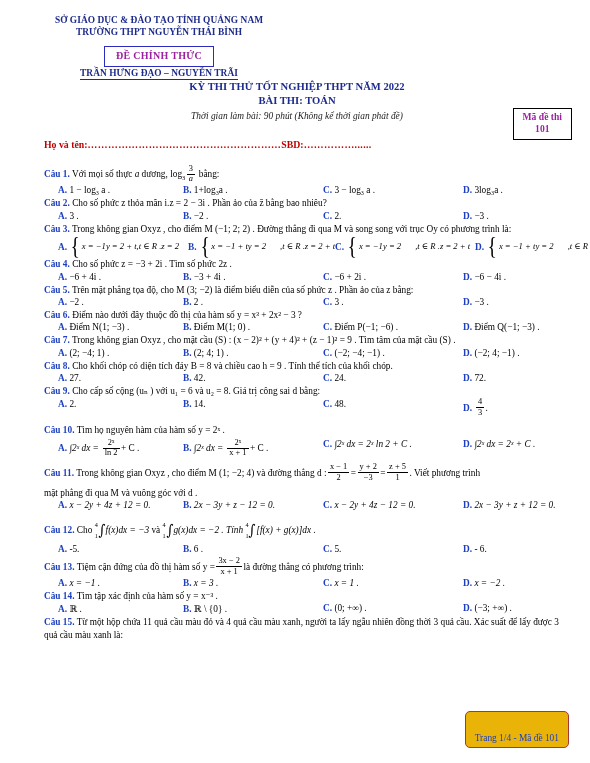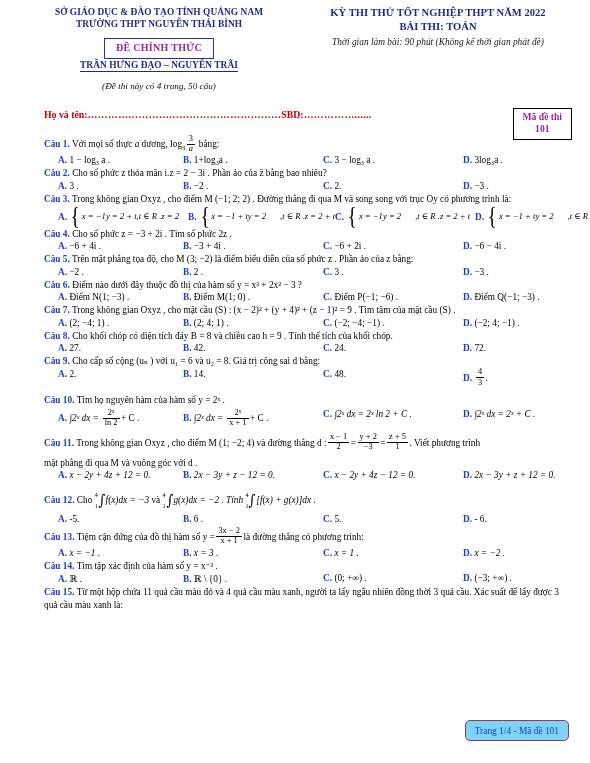--- a/index.html
+++ b/index.html
@@ -20,22 +20,22 @@
     position: relative;
     width: 590px;
     height: 763px;
     padding: 0;
     box-sizing: border-box;
   }
 
   
   .header {
     display: flex;
-    flex-direction: row;
-    padding: 6px 18px 0 18px;
+    flex-direction: column;
+    padding: 14px 18px 0 18px;
     box-sizing: border-box;
   }
   .hdr-left {
     width: 282px;
     text-align: center;
     line-height: 1.32;
   }
   .hdr-right {
     flex: 1;
     text-align: center;
@@ -219,41 +219,40 @@
     margin-right: 0px;
     position: relative;
     top: -0.5px;
   }
   .deflim .hi { margin-bottom: 5px; }
 
   
   .footer {
     position: absolute;
     right: 21px;
-    bottom: 22px;
+    bottom: 15px;
     border: 1.2px solid #a33a3a;
     border-radius: 5px;
-    padding: 5px 9px 4px 9px;
+    padding: 21px 9px 4px 9px;
     color: #1d3fbf;
     font-size: 9.4px;
-    background: #7dd3fc;
+    background: #eab308;
   }
 </style>
 </head>
 <body>
 
 <div class="page">
 
   <div class="header">
     <div class="hdr-left">
       <div class="school-line">SỞ GIÁO DỤC &amp; ĐÀO TẠO TỈNH QUẢNG NAM</div>
       <div class="school-line">TRƯỜNG THPT NGUYỄN THÁI BÌNH</div>
       <div><span class="official-box">ĐỀ CHÍNH THỨC</span></div>
       <div><span class="school-line underlined">TRẦN HƯNG ĐẠO – NGUYỄN TRÃI</span></div>
-      <div class="pages-note">(Đề thi này có 4 trang, 50 câu)</div>
     </div>
     <div class="hdr-right">
       <div class="exam-title">KỲ THI THỬ TỐT NGHIỆP THPT NĂM 2022</div>
       <div class="exam-subject">BÀI THI: TOÁN</div>
       <div class="exam-time">Thời gian làm bài: 90 phút (Không kể thời gian phát đề)</div>
     </div>
   </div>
 
   <div class="code-box">
     <div>Mã đề thi</div>

